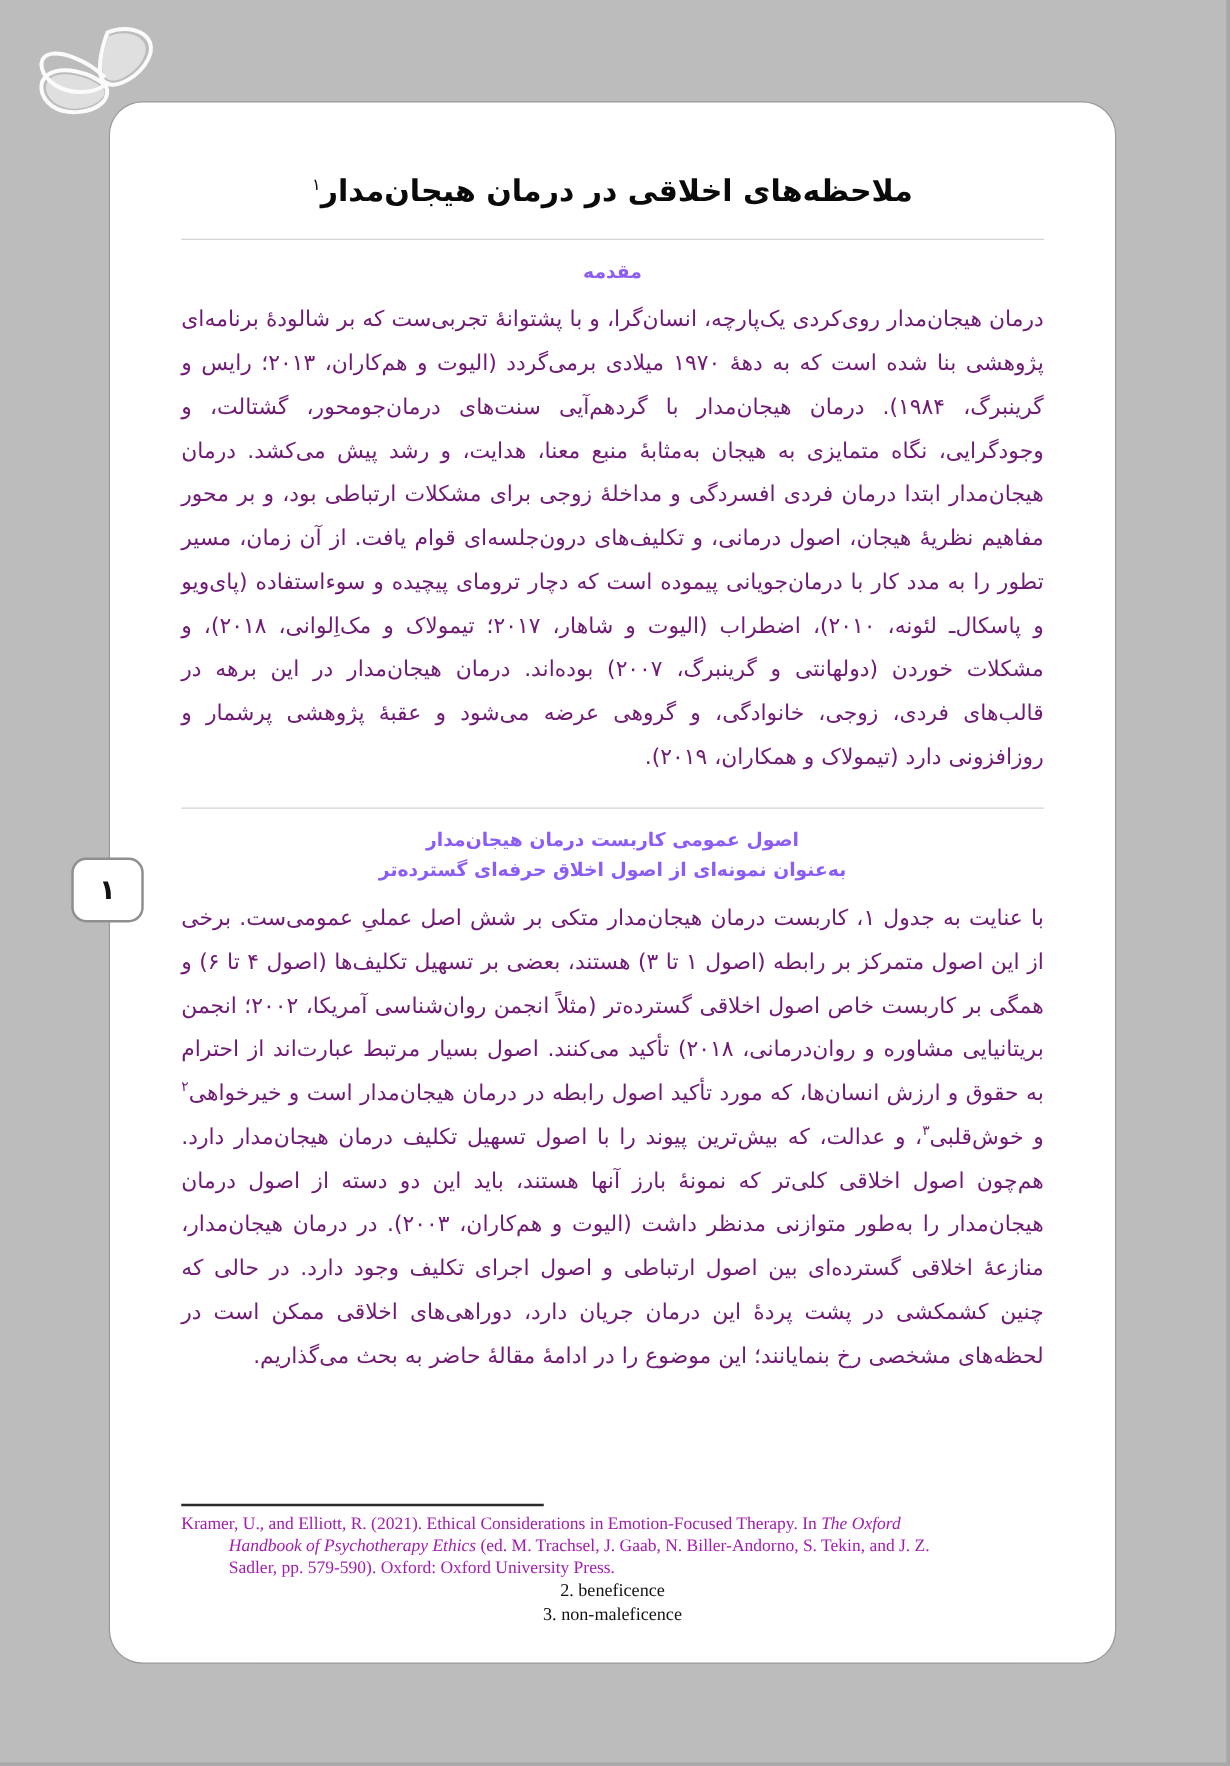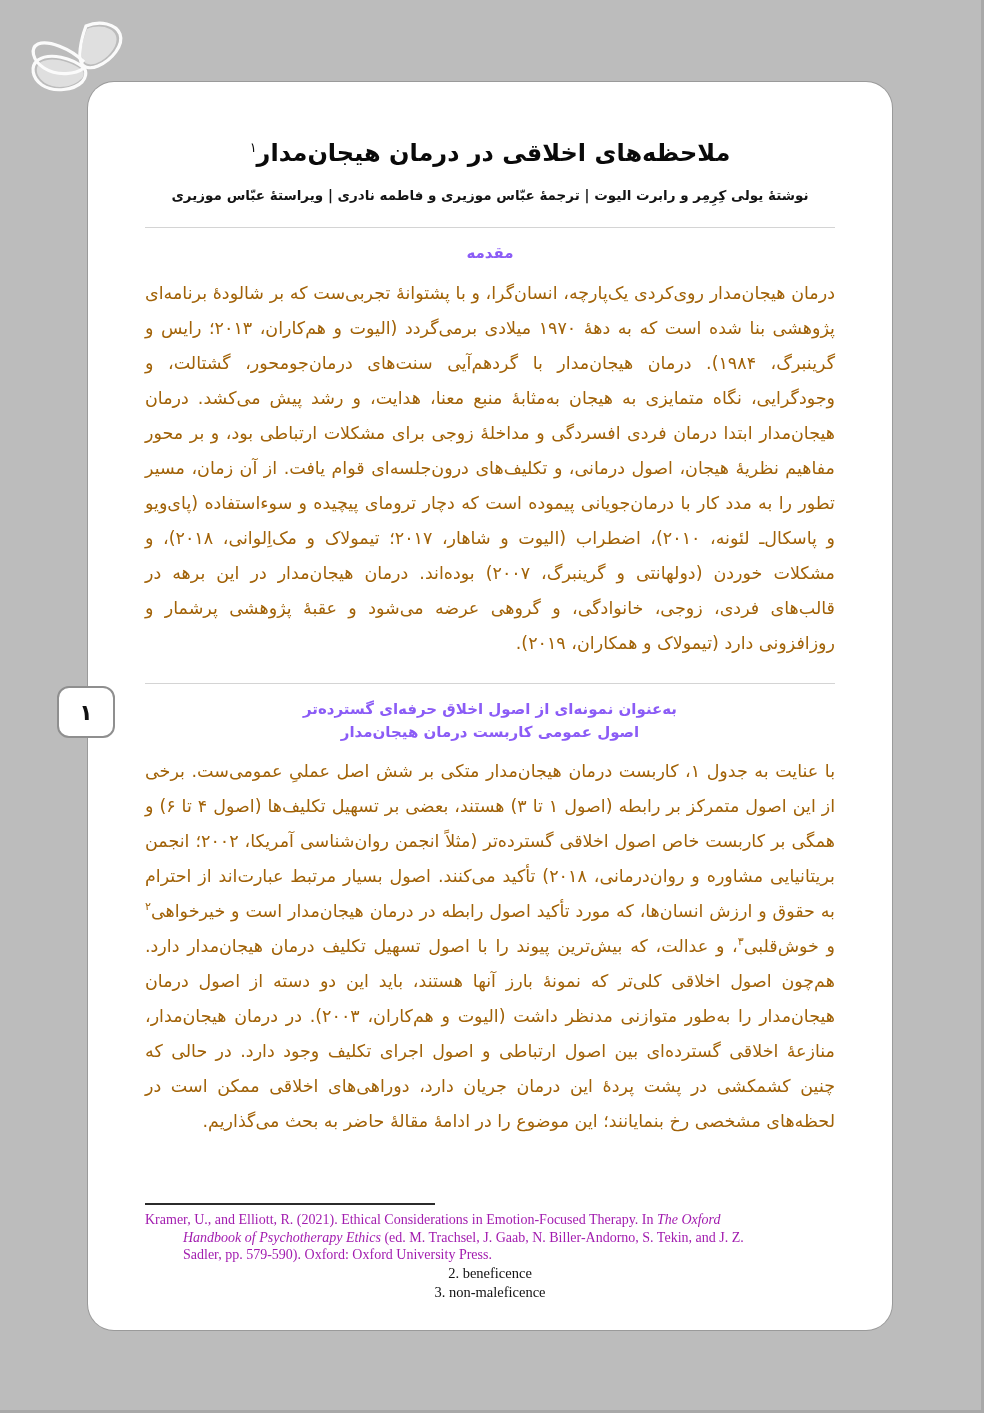--- a/index.html
+++ b/index.html
@@ -96,21 +96,21 @@
     color: #8b5cf6;
     margin-top: 14px;
     line-height: 1.55;
   }
 
   p.body {
     font-size: 17.5px;
     line-height: 2.0;
     text-align: justify;
     text-align-last: right;
-    color: #a16207;
+    color: #701a75;
     margin: 10px 0 0 0;
     text-justify: inter-word;
   }
   p.body .sup {
     font-size: 11px;
     vertical-align: super;
   }
 
   
   #footnotes {
@@ -201,33 +201,32 @@
         <path d="M58 58 C47 49 27 44 17 50 C10 55 12 65 21 71 C32 78 49 75 56 68 C60 65 61 61 58 58 Z"></path>
       </g>
     </svg>
   </div>
 
   <div id="sheet">
     <div id="content">
 
       <h1 class="title"><span>ملاحظه‌های اخلاقی در درمان هیجان‌مدار</span><span class="sup">۱</span></h1>
 
-      <div class="byline">نوشتهٔ یولی کِرِمِر و رابرت الیوت | ترجمهٔ عبّاس موزیری و فاطمه نادری | ویراستهٔ عبّاس موزیری</div>
 
       <hr class="rule">
 
       <div class="section-head">مقدمه</div>
 
       <p class="body">درمان هیجان‌مدار روی‌کردی یک‌پارچه، انسان‌گرا، و با پشتوانهٔ تجربی‌ست که بر شالودهٔ برنامه‌ای پژوهشی بنا شده است که به دههٔ ۱۹۷۰ میلادی برمی‌گردد (الیوت و هم‌کاران، ۲۰۱۳؛ رایس و گرینبرگ، ۱۹۸۴). درمان هیجان‌مدار با گردهم‌آیی سنت‌های درمان‌جومحور، گشتالت، و وجودگرایی، نگاه متمایزی به هیجان به‌مثابهٔ منبع معنا، هدایت، و رشد پیش می‌کشد. درمان هیجان‌مدار ابتدا درمان فردی افسردگی و مداخلهٔ زوجی برای مشکلات ارتباطی بود، و بر محور مفاهیم نظریهٔ هیجان، اصول درمانی، و تکلیف‌های درون‌جلسه‌ای قوام یافت. از آن زمان، مسیر تطور را به مدد کار با درمان‌جویانی پیموده است که دچار ترومای پیچیده و سوءاستفاده (پای‌ویو و پاسکال‌ـ لئونه، ۲۰۱۰)، اضطراب (الیوت و شاهار، ۲۰۱۷؛ تیمولاک و مک‌اِلوانی، ۲۰۱۸)، و مشکلات خوردن (دولهانتی و گرینبرگ، ۲۰۰۷) بوده‌اند. درمان هیجان‌مدار در این برهه در قالب‌های فردی، زوجی، خانوادگی، و گروهی عرضه می‌شود و عقبهٔ پژوهشی پرشمار و روزافزونی دارد (تیمولاک و همکاران، ۲۰۱۹).</p>
 
       <hr class="rule">
 
       <div class="section-head">
+        <div>اصول عمومی کاربست درمان هیجان‌مدار</div>
         <div>به‌عنوان نمونه‌ای از اصول اخلاق حرفه‌ای گسترده‌تر</div>
-        <div>اصول عمومی کاربست درمان هیجان‌مدار</div>
       </div>
 
       <p class="body"><span>با عنایت به جدول ۱، کاربست درمان هیجان‌مدار متکی بر شش اصل عملیِ عمومی‌ست. برخی از این اصول متمرکز بر رابطه (اصول ۱ تا ۳) هستند، بعضی بر تسهیل تکلیف‌ها (اصول ۴ تا ۶) و همگی بر کاربست خاص اصول اخلاقی گسترده‌تر (مثلاً انجمن روان‌شناسی آمریکا، ۲۰۰۲؛ انجمن بریتانیایی مشاوره و روان‌درمانی، ۲۰۱۸) تأکید می‌کنند. اصول بسیار مرتبط عبارت‌اند از احترام به حقوق و ارزش انسان‌ها، که مورد تأکید اصول رابطه در درمان هیجان‌مدار است و خیرخواهی</span><span class="sup">۲</span><span> و خوش‌قلبی</span><span class="sup">۳</span><span>، و عدالت، که بیش‌ترین پیوند را با اصول تسهیل تکلیف درمان هیجان‌مدار دارد. هم‌چون اصول اخلاقی کلی‌تر که نمونهٔ بارز آنها هستند، باید این دو دسته از اصول درمان هیجان‌مدار را به‌طور متوازنی مدنظر داشت (الیوت و هم‌کاران، ۲۰۰۳). در درمان هیجان‌مدار، منازعهٔ اخلاقی گسترده‌ای بین اصول ارتباطی و اصول اجرای تکلیف وجود دارد. در حالی که چنین کشمکشی در پشت پردهٔ این درمان جریان دارد، دوراهی‌های اخلاقی ممکن است در لحظه‌های مشخصی رخ بنمایانند؛ این موضوع را در ادامهٔ مقالهٔ حاضر به بحث می‌گذاریم.</span></p>
 
       <div id="footnotes">
         <div class="fn-rule-wrap">
           <hr class="fn-rule">
         </div>
 
 

